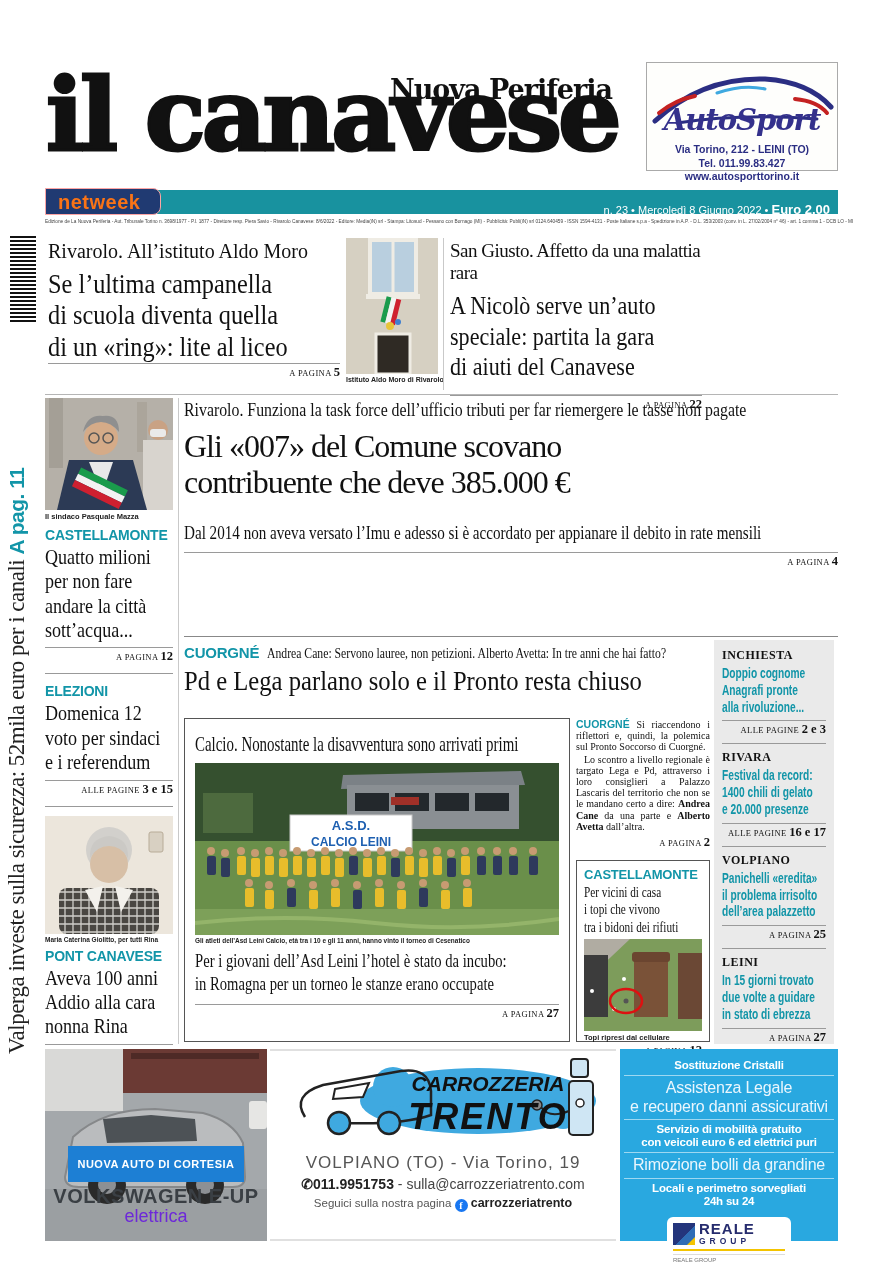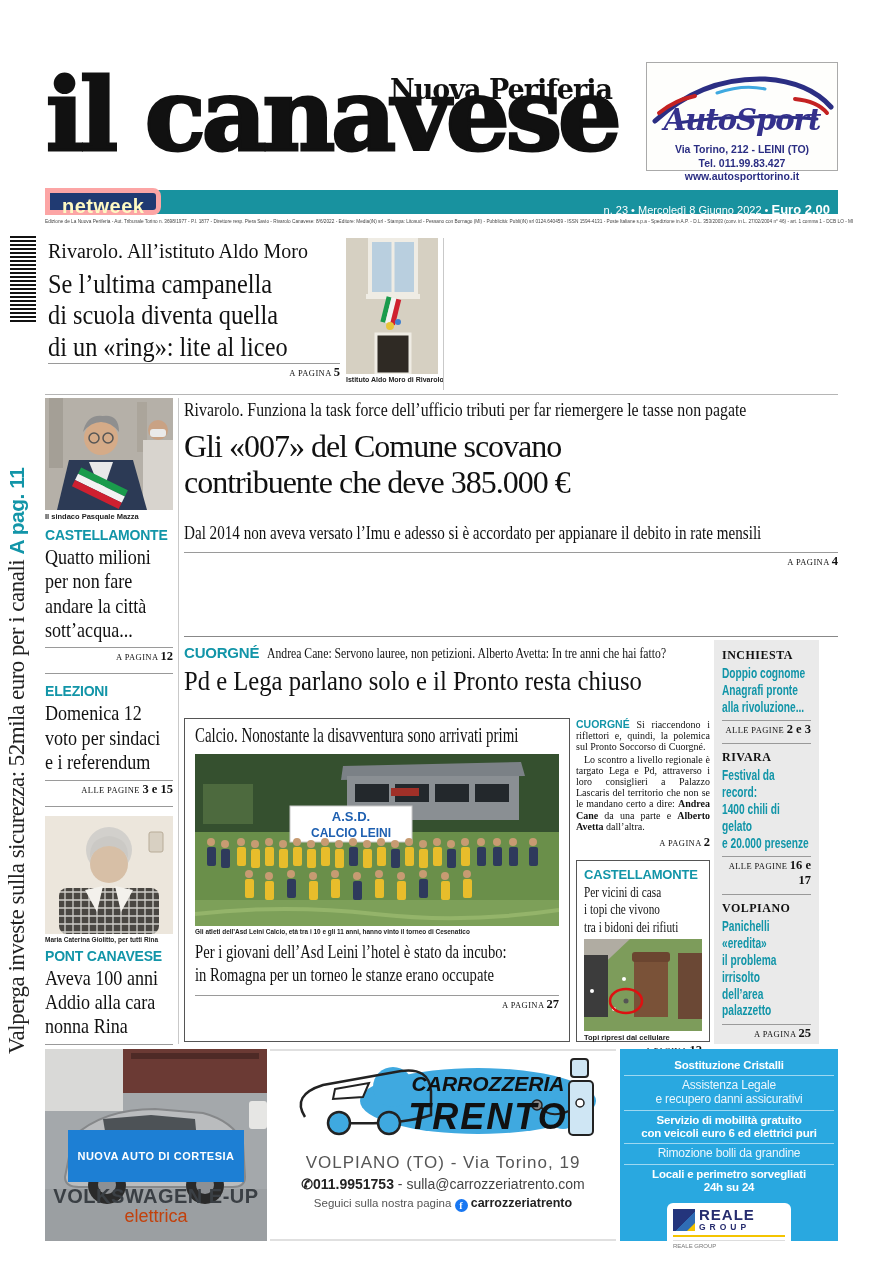--- a/index.html
+++ b/index.html
@@ -22,80 +22,80 @@
   .vline{background:#c9c9c9;width:1px;}
   .hline{background:#b5b5b5;height:1px;}
   
   #paper-title{left:46px;top:64px;width:600px;font:900 100px/1.02 "DejaVu Serif",serif;
                letter-spacing:-4px;color:#111;-webkit-text-stroke:3px #111;}
   #overtitle{left:390px;top:74px;width:250px;
              font:bold 27px "DejaVu Serif",serif;letter-spacing:-1px;}
   
   #issue-bar{left:45px;top:190px;width:793px;height:24px;background:#18929f;}
   #netweek-logo{position:absolute;left:0;top:-2px;width:116px;height:27px;background:#203a72;
-                color:#fef9c3;font:bold 20px/26px "Liberation Sans",sans-serif;letter-spacing:.5px;
-                padding-left:12px;box-sizing:border-box;border-radius:0 8px 8px 0;border:5px solid #fca5a5;}
+                color:#f97316;font:bold 20px/26px "Liberation Sans",sans-serif;letter-spacing:.5px;
+                padding-left:12px;box-sizing:border-box;border-radius:0 8px 8px 0;border:1px solid #fca5a5;}
   #issue-info{position:absolute;right:8px;top:12px;color:#fff;font:11px "Liberation Sans",sans-serif;}
   #issue-info b{font-size:13px;}
   #imprint{left:45px;top:218px;width:793px;font:6px "Liberation Sans",sans-serif;color:#444;}
   
   .caption-nw{white-space:nowrap;overflow:visible;}
   
   #ad-reale{left:620px;top:1049px;width:218px;height:192px;background:#29a8e0;box-sizing:border-box;
             padding:7px 4px 0;text-align:center;color:#fff;font-family:"Liberation Sans",sans-serif;}
   .r-row{padding:3px 2px;border-bottom:1px solid rgba(255,255,255,.55);white-space:pre-line;
          line-height:1.15;letter-spacing:-0.2px;}
   .r-bold{font-weight:bold;font-size:11.5px;}
-  .r-norm{font-size:12px;color:#eaf6fd;}
+  .r-norm{font-size:16px;color:#eaf6fd;}
   .reale-box{width:112px;margin:6px auto 0;background:#fff;border-radius:6px;padding:5px 6px 4px;text-align:left;}
   .reale-top{display:flex;align-items:center;gap:4px;}
   .reale-icon{width:22px;height:22px;background:linear-gradient(135deg,#24357c 55%,#2f6db5 55%);position:relative;}
   .reale-icon:after{content:"";position:absolute;right:0;bottom:0;border-style:solid;border-width:0 0 8px 8px;
                     border-color:transparent transparent #f4c400 transparent;}
   .reale-name{color:#262c6e;font:900 15px/14px "Liberation Sans",sans-serif;letter-spacing:1px;}
   .reale-sub{color:#262c6e;font:bold 8.5px "Liberation Sans",sans-serif;letter-spacing:4px;}
   .reale-bar{height:2px;background:#f4c400;margin-top:3px;}
   .reale-group{font:6px "Liberation Sans",sans-serif;color:#777;margin-top:3px;border-top:1px solid #ddd;padding-top:2px;}
   
   #ad-vw{left:45px;top:1049px;width:222px;height:192px;overflow:hidden;}
   #vw-overlay{position:absolute;left:0;bottom:14px;width:100%;text-align:center;}
   #vw-badge{display:inline-block;background:#1d7fd4;color:#fff;font:bold 11px "Liberation Sans",sans-serif;
-            padding:20px 9px;letter-spacing:.5px;}
+            padding:12px 9px;letter-spacing:.5px;}
   #vw-title{font:bold 20px "Liberation Sans",sans-serif;color:#3a3f44;letter-spacing:.5px;margin-top:3px;}
-  #vw-sub{font:18px "Liberation Sans",sans-serif;color:#c2410c;margin-top:-2px;}
+  #vw-sub{font:18px "Liberation Sans",sans-serif;color:#6d28d9;margin-top:-2px;}
   
   #ad-trento{left:270px;top:1049px;width:346px;height:192px;border-top:2px solid #e0e0e0;
              border-bottom:2px solid #e0e0e0;box-sizing:border-box;text-align:center;
              font-family:"Liberation Sans",sans-serif;}
   #trento-addr{font:17px "Liberation Sans",sans-serif;color:#555;letter-spacing:1px;margin-top:2px;}
   #trento-contact{font:14px "Liberation Sans",sans-serif;color:#444;margin-top:3px;}
   #trento-contact b{color:#222;}
   #trento-social{font:11.5px "Liberation Sans",sans-serif;color:#555;margin-top:4px;}
   #trento-social b{font-size:12.5px;color:#222;}
   .fb{display:inline-block;width:13px;height:13px;border-radius:50%;background:#1877f2;color:#fff;
       font:bold 10px/13px "Liberation Serif",serif;text-align:center;vertical-align:-2px;}
   
   #edge-text{left:4px;top:330px;height:724px;writing-mode:vertical-rl;transform:rotate(180deg);
              font:23px "Liberation Serif",serif;color:#222;letter-spacing:-0.5px;}
   #edge-text b{font-family:"Liberation Sans",sans-serif;font-size:21px;}
   #barcode{left:8px;top:234px;width:26px;height:86px;
            background:repeating-linear-gradient(0deg,#111 0 2px,#fff 2px 4px);border:2px solid #fff;}
   
-  #rail{left:714px;top:640px;width:105px;height:404px;background:#eaeaea;
+  #rail{left:714px;top:640px;width:120px;height:404px;background:#eaeaea;
         padding:8px 8px 16px;box-sizing:border-box;overflow:hidden;}
   #rail hr.sb{margin:6px 0;}
   
   #autosport{left:646px;top:62px;width:192px;height:109px;border:1px solid #aaa;background:#fefefc;
              box-sizing:border-box;text-align:center;}
   #as-name{position:absolute;left:0;top:40px;width:100%;text-align:center;
            font:bold italic 29px "DejaVu Serif",serif;color:#34318c;letter-spacing:-1px;}
   .as-addr{font:bold 10.5px/1.3 "Liberation Sans",sans-serif;color:#2b2e83;}
   
   #soccer{left:184px;top:718px;width:386px;height:324px;border:1px solid #555;box-sizing:border-box;
-          padding:4px 10px;}
+          padding:13px 10px;}
   #castel-box{left:576px;top:860px;width:134px;height:182px;border:1px solid #555;box-sizing:border-box;
               padding:6px 7px;}
   #cuorgne-text{left:576px;top:718px;width:134px;font:10px/1.12 "Liberation Serif",serif;text-align:justify;}
   #cuorgne-text .lead{font:bold 10.5px "Liberation Sans",sans-serif;color:#1295a8;}
   #cuorgne-text p{margin:0;}
   #cuorgne-text p+p{text-indent:8px;margin-top:1px;}
 </style>
 </head>
 <body>
 
@@ -150,20 +150,27 @@
       </g>
       <circle cx="44" cy="88" r="4" fill="#e8c43a"></circle>
       <circle cx="52" cy="84" r="3" fill="#3f7fd0"></circle>
       <rect x="30" y="96" width="34" height="40" fill="#2f2a24" stroke="#efece4" stroke-width="3"></rect>
     </svg>
     <div class="cap caption-nw" style="font-size:7px">Istituto Aldo Moro di Rivarolo</div>
   </div>
 
   <div class="abs vline" style="left:443px;top:238px;height:152px"></div>
 
+  <div class="abs" style="left:450px;top:240px;width:252px">
+    <div class="serif" style="font-size:19px;letter-spacing:-0.5px">San Giusto. Affetto da una malattia rara</div>
+    <div class="hl serif cx" style="font-size:26px;line-height:1.18;margin-top:7px;transform:scaleX(0.85);width:118%">A Nicolò serve un’auto
+speciale: partita la gara
+di aiuti del Canavese</div>
+    <div class="pageref" style="margin-top:12px"><span>A PAGINA</span> <b>22</b></div>
+  </div>
 
   <div class="abs hline" style="left:45px;top:394px;width:793px"></div>
 
   <div class="abs" style="left:45px;top:398px;width:128px">
     <svg width="128" height="112" viewBox="0 0 128 112" style="display:block">
       <rect width="128" height="112" fill="#b5b0a8"></rect>
       <rect x="4" y="0" width="14" height="70" fill="#9a948a" opacity=".6"></rect>
       <rect x="92" y="4" width="10" height="50" fill="#a59e92" opacity=".6"></rect>
       <rect x="98" y="42" width="30" height="70" fill="#d8d4ce"></rect>
       <circle cx="113" cy="32" r="10" fill="#c9a284"></circle>

